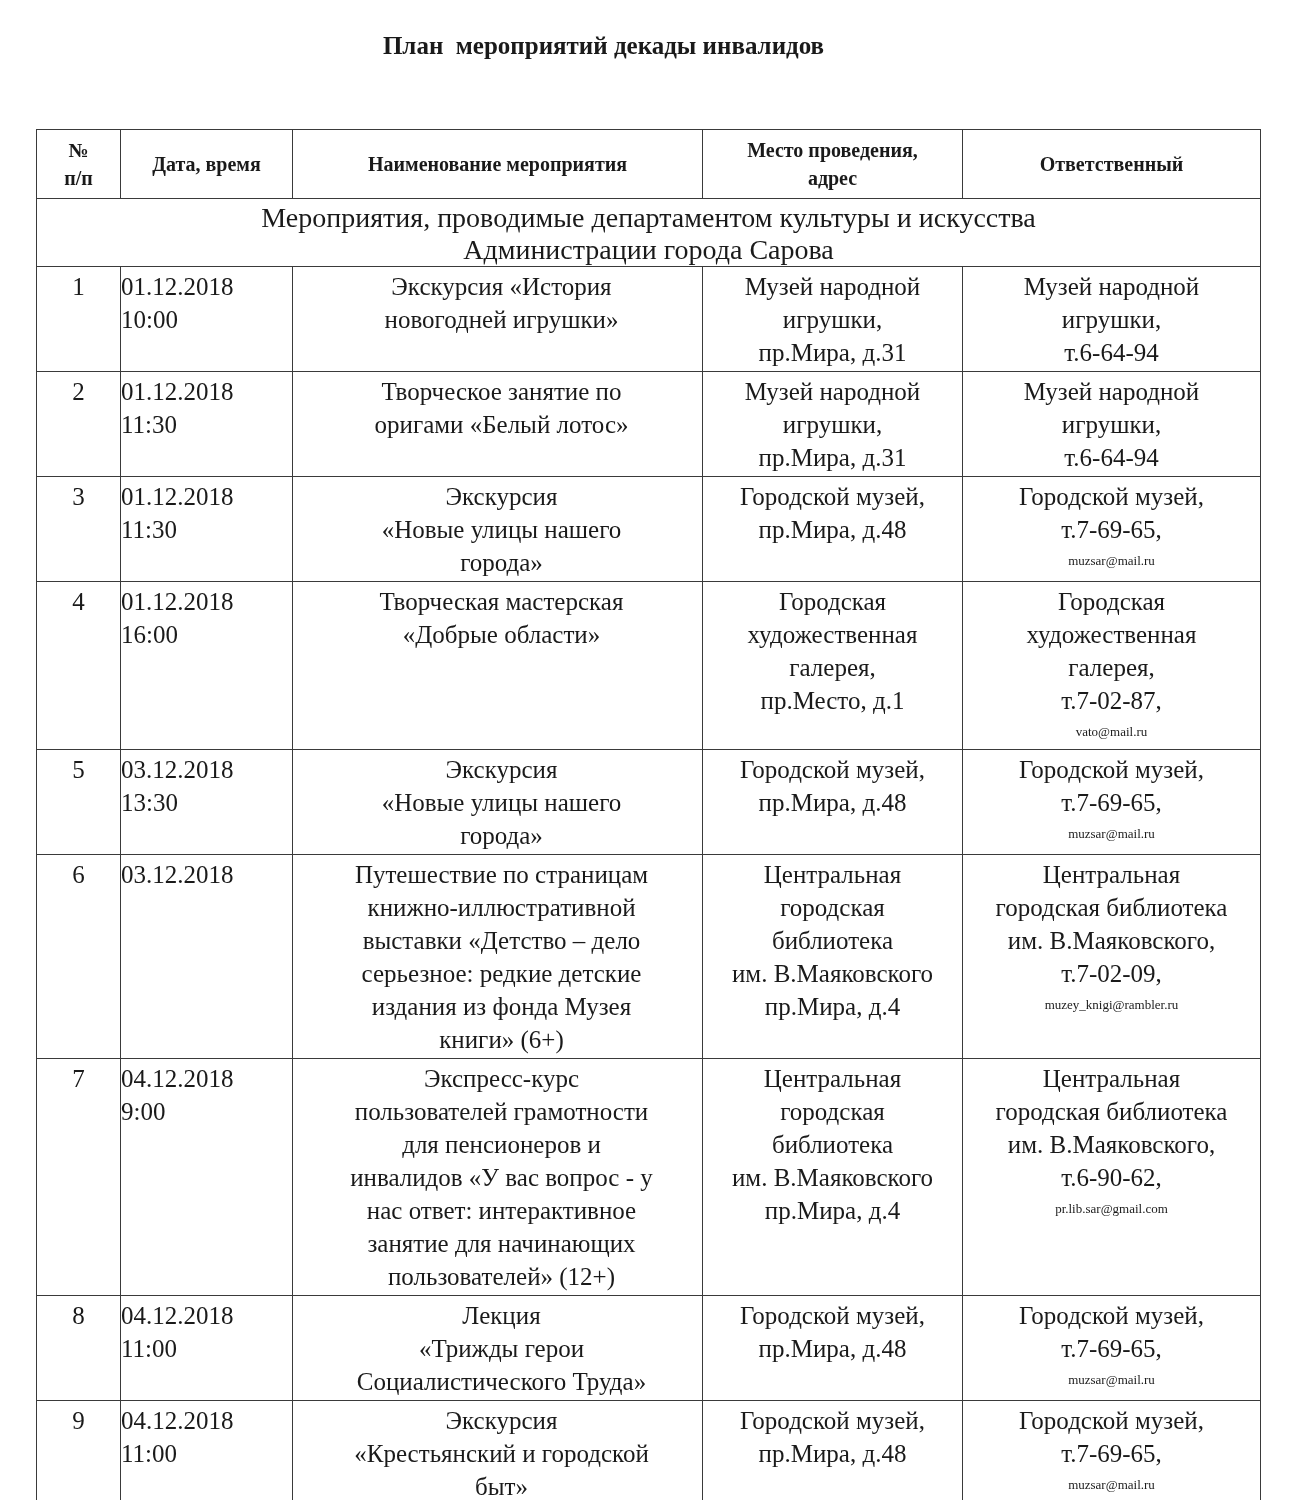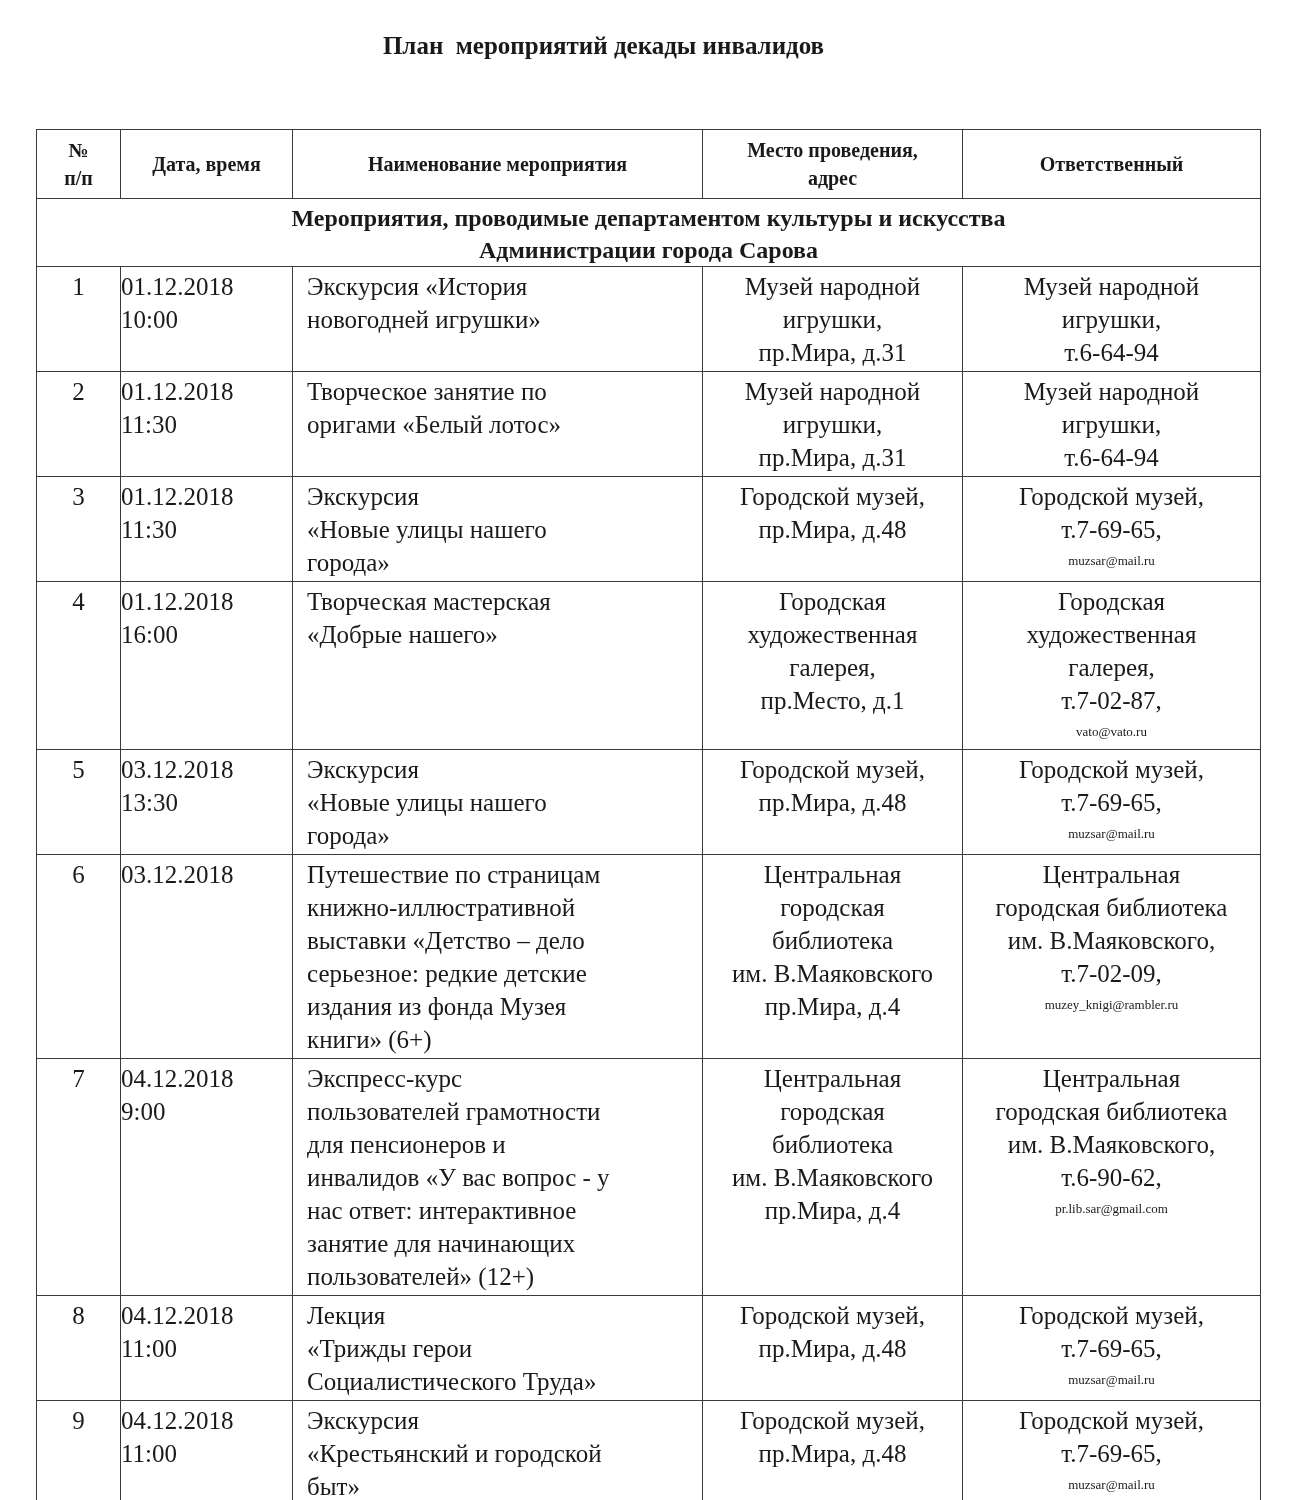--- a/index.html
+++ b/index.html
@@ -2,25 +2,25 @@
 <html><head>
 <meta charset="utf-8">
 <style>
   html, body { margin: 0; padding: 0; background: #ffffff; }
   body { width: 1291px; height: 1500px; position: relative; font-family: "Liberation Serif", "DejaVu Serif", serif; color: #1a1a1a; overflow: hidden; }
   .title { position: absolute; left: 0; top: 30px; width: 1207px; text-align: center; font-weight: bold; font-size: 25px; line-height: 32px; }
   .title div { white-space: pre; }
   table { position: absolute; left: 36px; top: 129px; width: 1224px; border-collapse: collapse; table-layout: fixed; }
   td, th { border: 1.5px solid #3a3a3a; vertical-align: top; padding: 0; }
   th { font-weight: bold; font-size: 20px; line-height: 28px; text-align: center; vertical-align: middle; height: 68px; }
-  .section td { text-align: center; font-weight: bold; font-size: 24px; line-height: 32px; padding: 3px 0 0 0; height: 62px; }
+  .section td { text-align: center; font-weight: normal; font-size: 28px; line-height: 32px; padding: 3px 0 0 0; height: 62px; }
   tr.row td { font-size: 25px; line-height: 33px; padding-top: 3px; padding-bottom: 2px; }
   .c-num { text-align: center; }
   .c-date { text-align: left; }
-  .c-name { text-align: left; padding-left: 14px !important; padding-right: 6px !important; }
+  .c-name { text-align: center; padding-left: 14px !important; padding-right: 6px !important; }
   .c-place { text-align: center; }
   .c-resp { text-align: center; }
   .line { display: block; }
   .email { font-size: 13px; line-height: 30px; display: block; }
   .col1 { width: 84px; } .col2 { width: 172px; } .col3 { width: 410px; } .col4 { width: 260px; } .col5 { width: 298px; }
 </style>
 </head>
 <body>
 
 <div class="title">
@@ -121,34 +121,34 @@
         </td>
       </tr>
       <tr class="row">
         <td class="c-num">4</td>
         <td class="c-date">
           <span class="line">01.12.2018</span>
           <span class="line">16:00</span>
         </td>
         <td class="c-name">
           <span class="line">Творческая мастерская</span>
-          <span class="line">«Добрые нашего»</span>
+          <span class="line">«Добрые области»</span>
         </td>
         <td class="c-place">
           <span class="line">Городская</span>
           <span class="line">художественная</span>
           <span class="line">галерея,</span>
           <span class="line">пр.Место, д.1</span>
         </td>
         <td class="c-resp">
           <span class="line">Городская</span>
           <span class="line">художественная</span>
           <span class="line">галерея,</span>
           <span class="line">т.7-02-87,</span>
-          <span class="email">vato@vato.ru</span>
+          <span class="email">vato@mail.ru</span>
         </td>
       </tr>
       <tr class="row">
         <td class="c-num">5</td>
         <td class="c-date">
           <span class="line">03.12.2018</span>
           <span class="line">13:30</span>
         </td>
         <td class="c-name">
           <span class="line">Экскурсия</span>

